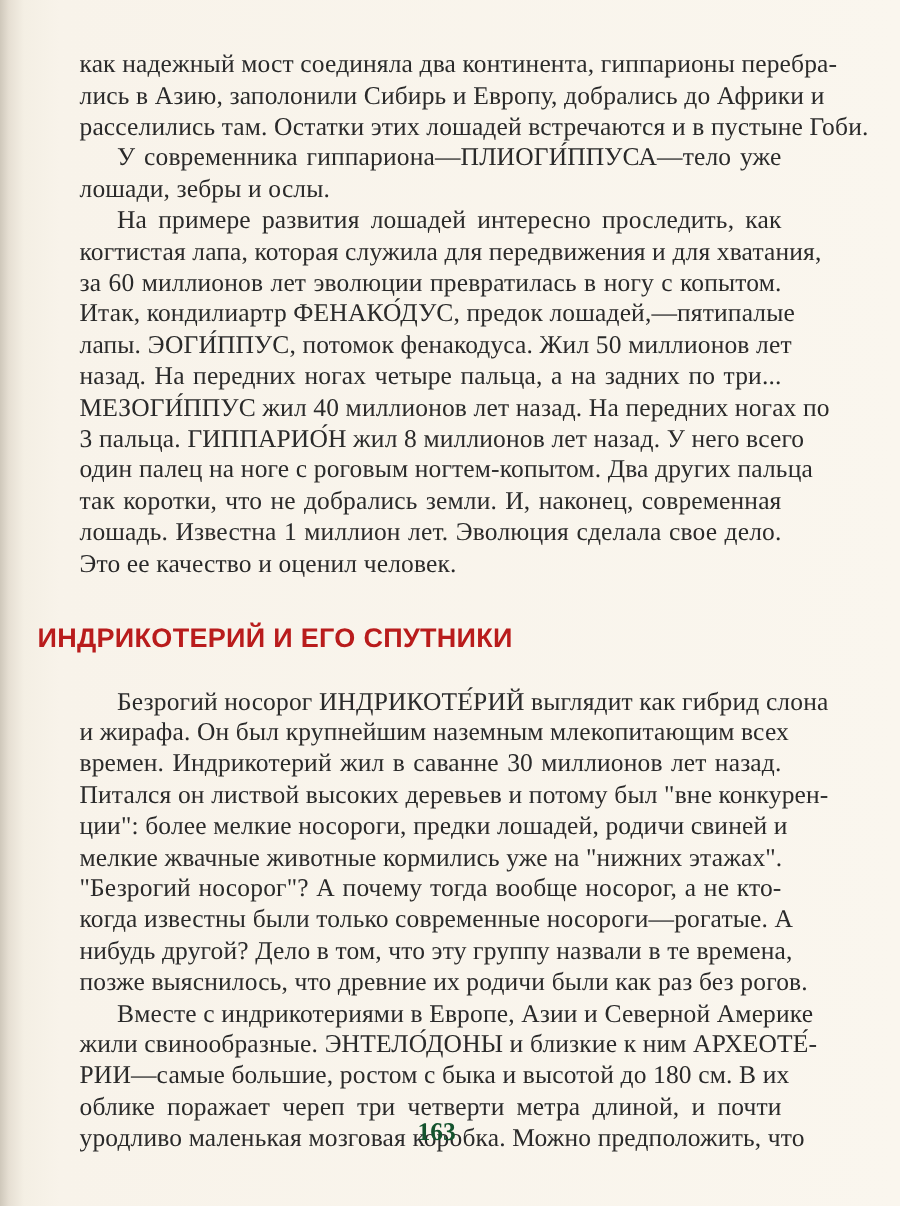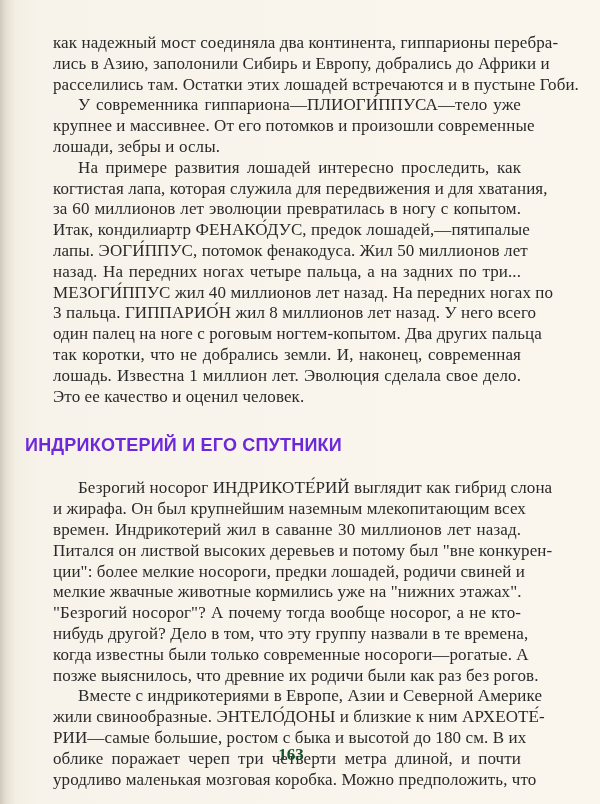--- a/index.html
+++ b/index.html
@@ -15,39 +15,38 @@
     display:block; height:20.8px; line-height:20.8px; font-size:17px;
     text-align:justify; text-align-last:justify; white-space:nowrap;
     letter-spacing:0.1px;
     margin-left:28px;
   }
   .line.last { text-align-last:left; }
   .line.indent { padding-left:25px; }
   .heading {
     margin-top:25px; height:26px; line-height:26px; font-size:18px; font-weight:bold;
     font-family: "Liberation Sans", "DejaVu Sans", sans-serif; letter-spacing:0.2px;
-    color:#6d28d9;
+    color:#b91c1c;
   }
   .after-heading { margin-top:20px; }
   .pagenum {
     position:absolute; left:0; width:600px; top:745px; text-align:center;
     font-size:17px; font-weight:bold; font-family:"Liberation Serif", serif; color:#14532d;
   }
   .pagenum span { position:relative; left:-9px; }
 </style>
 </head>
 <body>
 
 <div class="page">
   <div id="block1">
       <span class="line">как надежный мост соединяла два континента, гиппарионы перебра-</span>
       <span class="line">лись в Азию, заполонили Сибирь и Европу, добрались до Африки и</span>
       <span class="line last">расселились там. Остатки этих лошадей встречаются и в пустыне Гоби.</span>
       <span class="line indent">У современника гиппариона—ПЛИОГИ́ППУСА—тело уже</span>
-      <span class="line">крупнее и массивнее. От его потомков и произошли современные</span>
       <span class="line last">лошади, зебры и ослы.</span>
       <span class="line indent">На примере развития лошадей интересно проследить, как</span>
       <span class="line">когтистая лапа, которая служила для передвижения и для хватания,</span>
       <span class="line">за 60 миллионов лет эволюции превратилась в ногу с копытом.</span>
       <span class="line">Итак, кондилиартр ФЕНАКО́ДУС, предок лошадей,—пятипалые</span>
       <span class="line">лапы. ЭОГИ́ППУС, потомок фенакодуса. Жил 50 миллионов лет</span>
       <span class="line">назад. На передних ногах четыре пальца, а на задних по три...</span>
       <span class="line">МЕЗОГИ́ППУС жил 40 миллионов лет назад. На передних ногах по</span>
       <span class="line">3 пальца. ГИППАРИО́Н жил 8 миллионов лет назад. У него всего</span>
       <span class="line">один палец на ноге с роговым ногтем-копытом. Два других пальца</span>
@@ -57,22 +56,22 @@
     </div>
   <div class="heading">ИНДРИКОТЕРИЙ И ЕГО СПУТНИКИ</div>
   <div id="block2" class="after-heading">
       <span class="line indent">Безрогий носорог ИНДРИКОТЕ́РИЙ выглядит как гибрид слона</span>
       <span class="line">и жирафа. Он был крупнейшим наземным млекопитающим всех</span>
       <span class="line">времен. Индрикотерий жил в саванне 30 миллионов лет назад.</span>
       <span class="line">Питался он листвой высоких деревьев и потому был "вне конкурен-</span>
       <span class="line">ции": более мелкие носороги, предки лошадей, родичи свиней и</span>
       <span class="line">мелкие жвачные животные кормились уже на "нижних этажах".</span>
       <span class="line">"Безрогий носорог"? А почему тогда вообще носорог, а не кто-</span>
+      <span class="line">когда известны были только современные носороги—рогатые. А</span>
       <span class="line">нибудь другой? Дело в том, что эту группу назвали в те времена,</span>
-      <span class="line">когда известны были только современные носороги—рогатые. А</span>
       <span class="line last">позже выяснилось, что древние их родичи были как раз без рогов.</span>
       <span class="line indent">Вместе с индрикотериями в Европе, Азии и Северной Америке</span>
       <span class="line">жили свинообразные. ЭНТЕЛО́ДОНЫ и близкие к ним АРХЕОТЕ́-</span>
       <span class="line">РИИ—самые большие, ростом с быка и высотой до 180 см. В их</span>
       <span class="line">облике поражает череп три четверти метра длиной, и почти</span>
       <span class="line last">уродливо маленькая мозговая коробка. Можно предположить, что</span>
     </div>
 </div>
 
 <div class="pagenum"><span>163</span></div>

